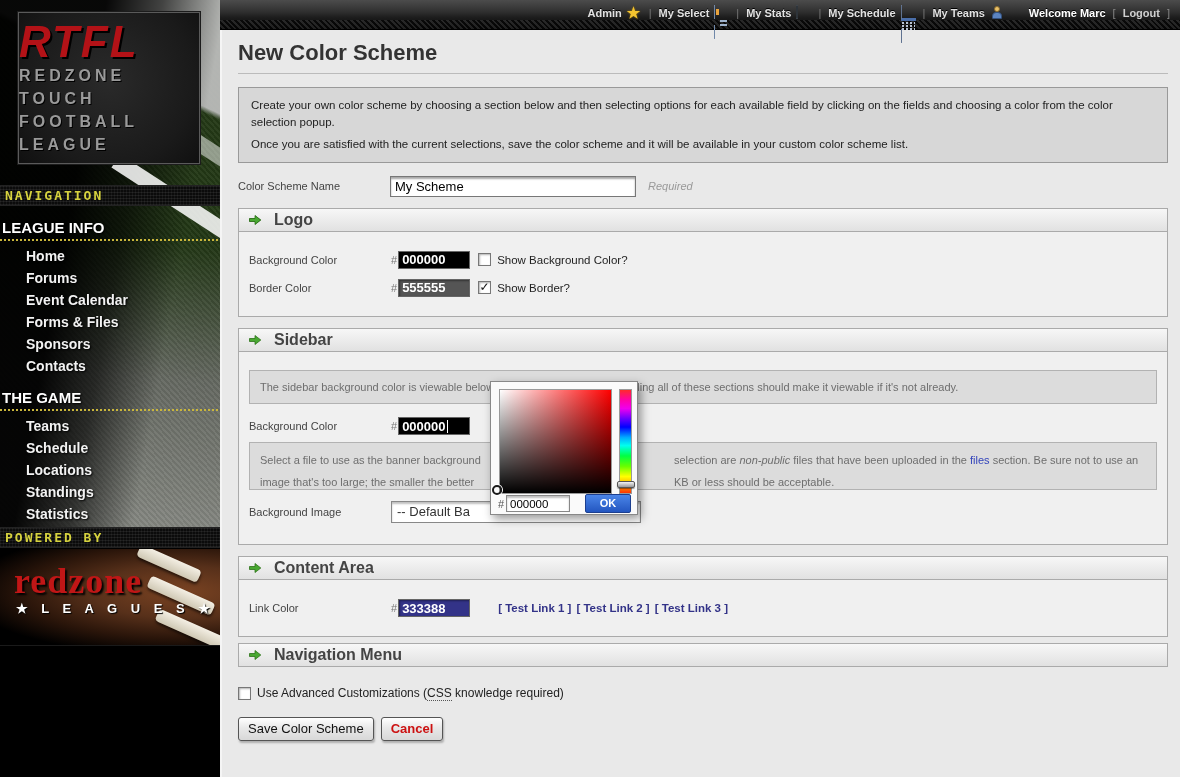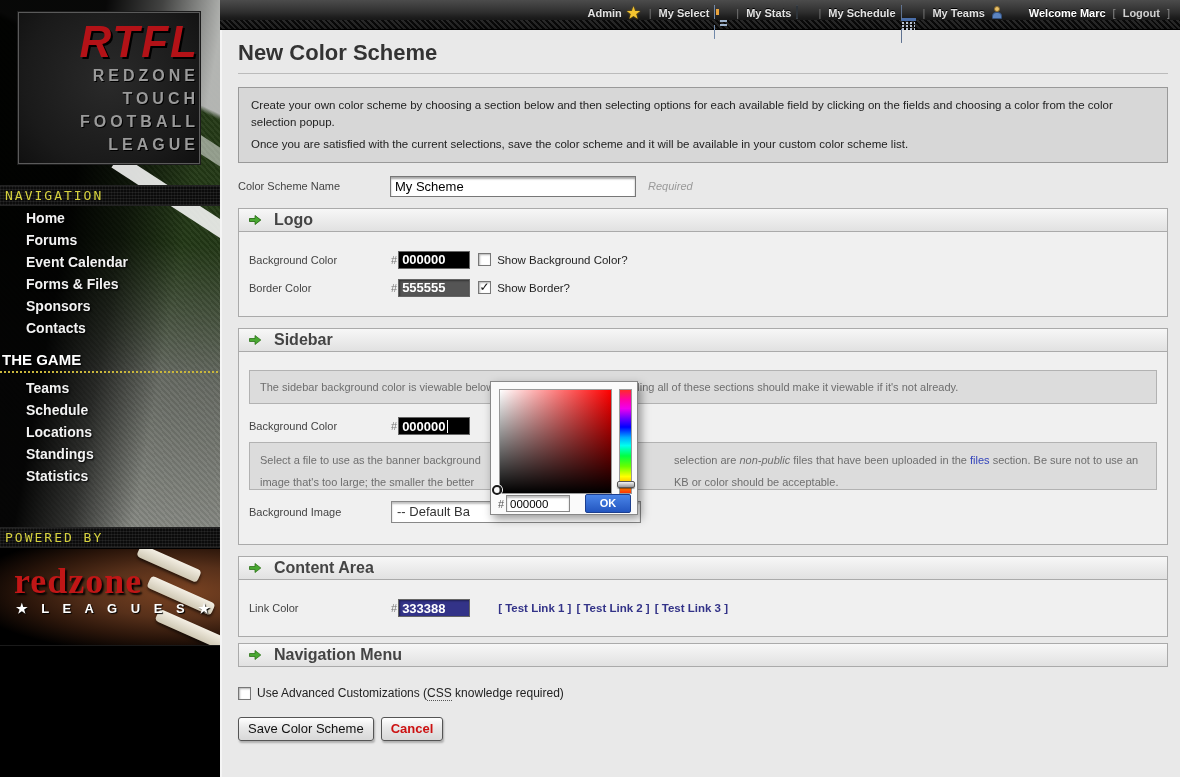--- a/index.html
+++ b/index.html
@@ -18,32 +18,32 @@
       linear-gradient(185deg, #33511f 0%, #2e4a1d 45%, #8a8f85 70%, #b9bcb4 100%);
   }
   .field-line {
     position:absolute; left:90px; top:240px; width:320px; height:16px; background:rgba(255,255,255,.85);
     transform:rotate(33deg); box-shadow:0 -60px 0 rgba(255,255,255,.5);
   }
   .logo-box {
     position:absolute; left:18px; top:12px; width:182px; height:152px;
     background:radial-gradient(circle at 50% 45%, #2a2a2a 0%, #1a1a1a 70%, #101010 100%);
     border:1px solid #5a5a5a; outline:1px solid #1c1c1c;
-    display:flex; flex-direction:column; align-items:flex-end; justify-content:center;
+    display:flex; flex-direction:column; align-items:flex-start; justify-content:center;
   }
   .logo-abbr { color:#b31217; font-size:44px; font-weight:bold; font-style:italic; letter-spacing:2px;
     text-shadow:2px 2px 0 #000; line-height:1; }
   .logo-line { color:#9a9a9a; font-size:16px; font-weight:bold; letter-spacing:4px; line-height:1.45;
     text-shadow:1px 1px 0 #000; }
   .led-band {
     position:absolute; left:0; width:220px; height:21px; background:#0b0b0b;
     background-image:repeating-linear-gradient(0deg, rgba(255,255,255,.07) 0 1px, transparent 1px 3px),
                      repeating-linear-gradient(90deg, rgba(255,255,255,.05) 0 1px, transparent 1px 3px);
     border-top:1px solid #222; border-bottom:1px solid #222;
-    color:#d6d23e; font-family:"DejaVu Sans Mono", monospace; font-weight:normal; font-size:13px;
+    color:#d6d23e; font-family:"DejaVu Sans Mono", monospace; font-weight:bold; font-size:13px;
     letter-spacing:2px; line-height:20px; padding-left:5px;
   }
   #nav-band { top:185px; }
   #powered-band { top:527px; }
   .side-section-title {
     position:relative; margin:10px 0 4px 0; padding:2px 0 3px 2px;
     color:#fff; font-size:15px; font-weight:bold; text-shadow:1px 1px 2px #000;
     border-bottom:2px dotted #c9b63c; width:218px;
   }
   .side-nav { position:absolute; left:0; top:207px; width:220px; }
@@ -192,20 +192,21 @@
       <div class="logo-abbr">RTFL</div>
       <div class="logo-line">REDZONE</div>
       <div class="logo-line">TOUCH</div>
       <div class="logo-line">FOOTBALL</div>
       <div class="logo-line">LEAGUE</div>
     </div>
 
     <div class="led-band" id="nav-band">NAVIGATION</div>
 
     <div class="side-nav">
+      <div class="side-section-title">LEAGUE INFO</div>
       <ul class="side-list">
         <li>Home</li>
         <li>Forums</li>
         <li>Event Calendar</li>
         <li>Forms &amp; Files</li>
         <li>Sponsors</li>
         <li>Contacts</li>
       </ul>
       <div class="side-section-title">THE GAME</div>
       <ul class="side-list">
@@ -323,21 +324,21 @@
           <span class="hash">#</span>
           <div class="hex-box" style="background:#000;">
             <span>000000</span>
             <span class="caret"></span>
           </div>
         </div>
         <div class="note-box banner-note">
           <span class="bn-frag bn-l1l">Select a file to use as the banner background</span>
           <span class="bn-frag bn-l1r"><span>selection are </span><em>non-public</em><span> files that have been uploaded in the </span><span class="files-link">files</span><span> section. Be sure not to use an</span></span>
           <span class="bn-frag bn-l2l">image that's too large; the smaller the better</span>
-          <span class="bn-frag bn-l2r">KB or color should be acceptable.</span>
+          <span class="bn-frag bn-l2r">KB or less should be acceptable.</span>
         </div>
         <div class="field-row">
           <div class="f-label2">Background Image</div>
           <div class="select-box">-- Default Ba</div>
         </div>
       </div>
     </div>
 
     <div class="sec">
       <div class="sec-header">

